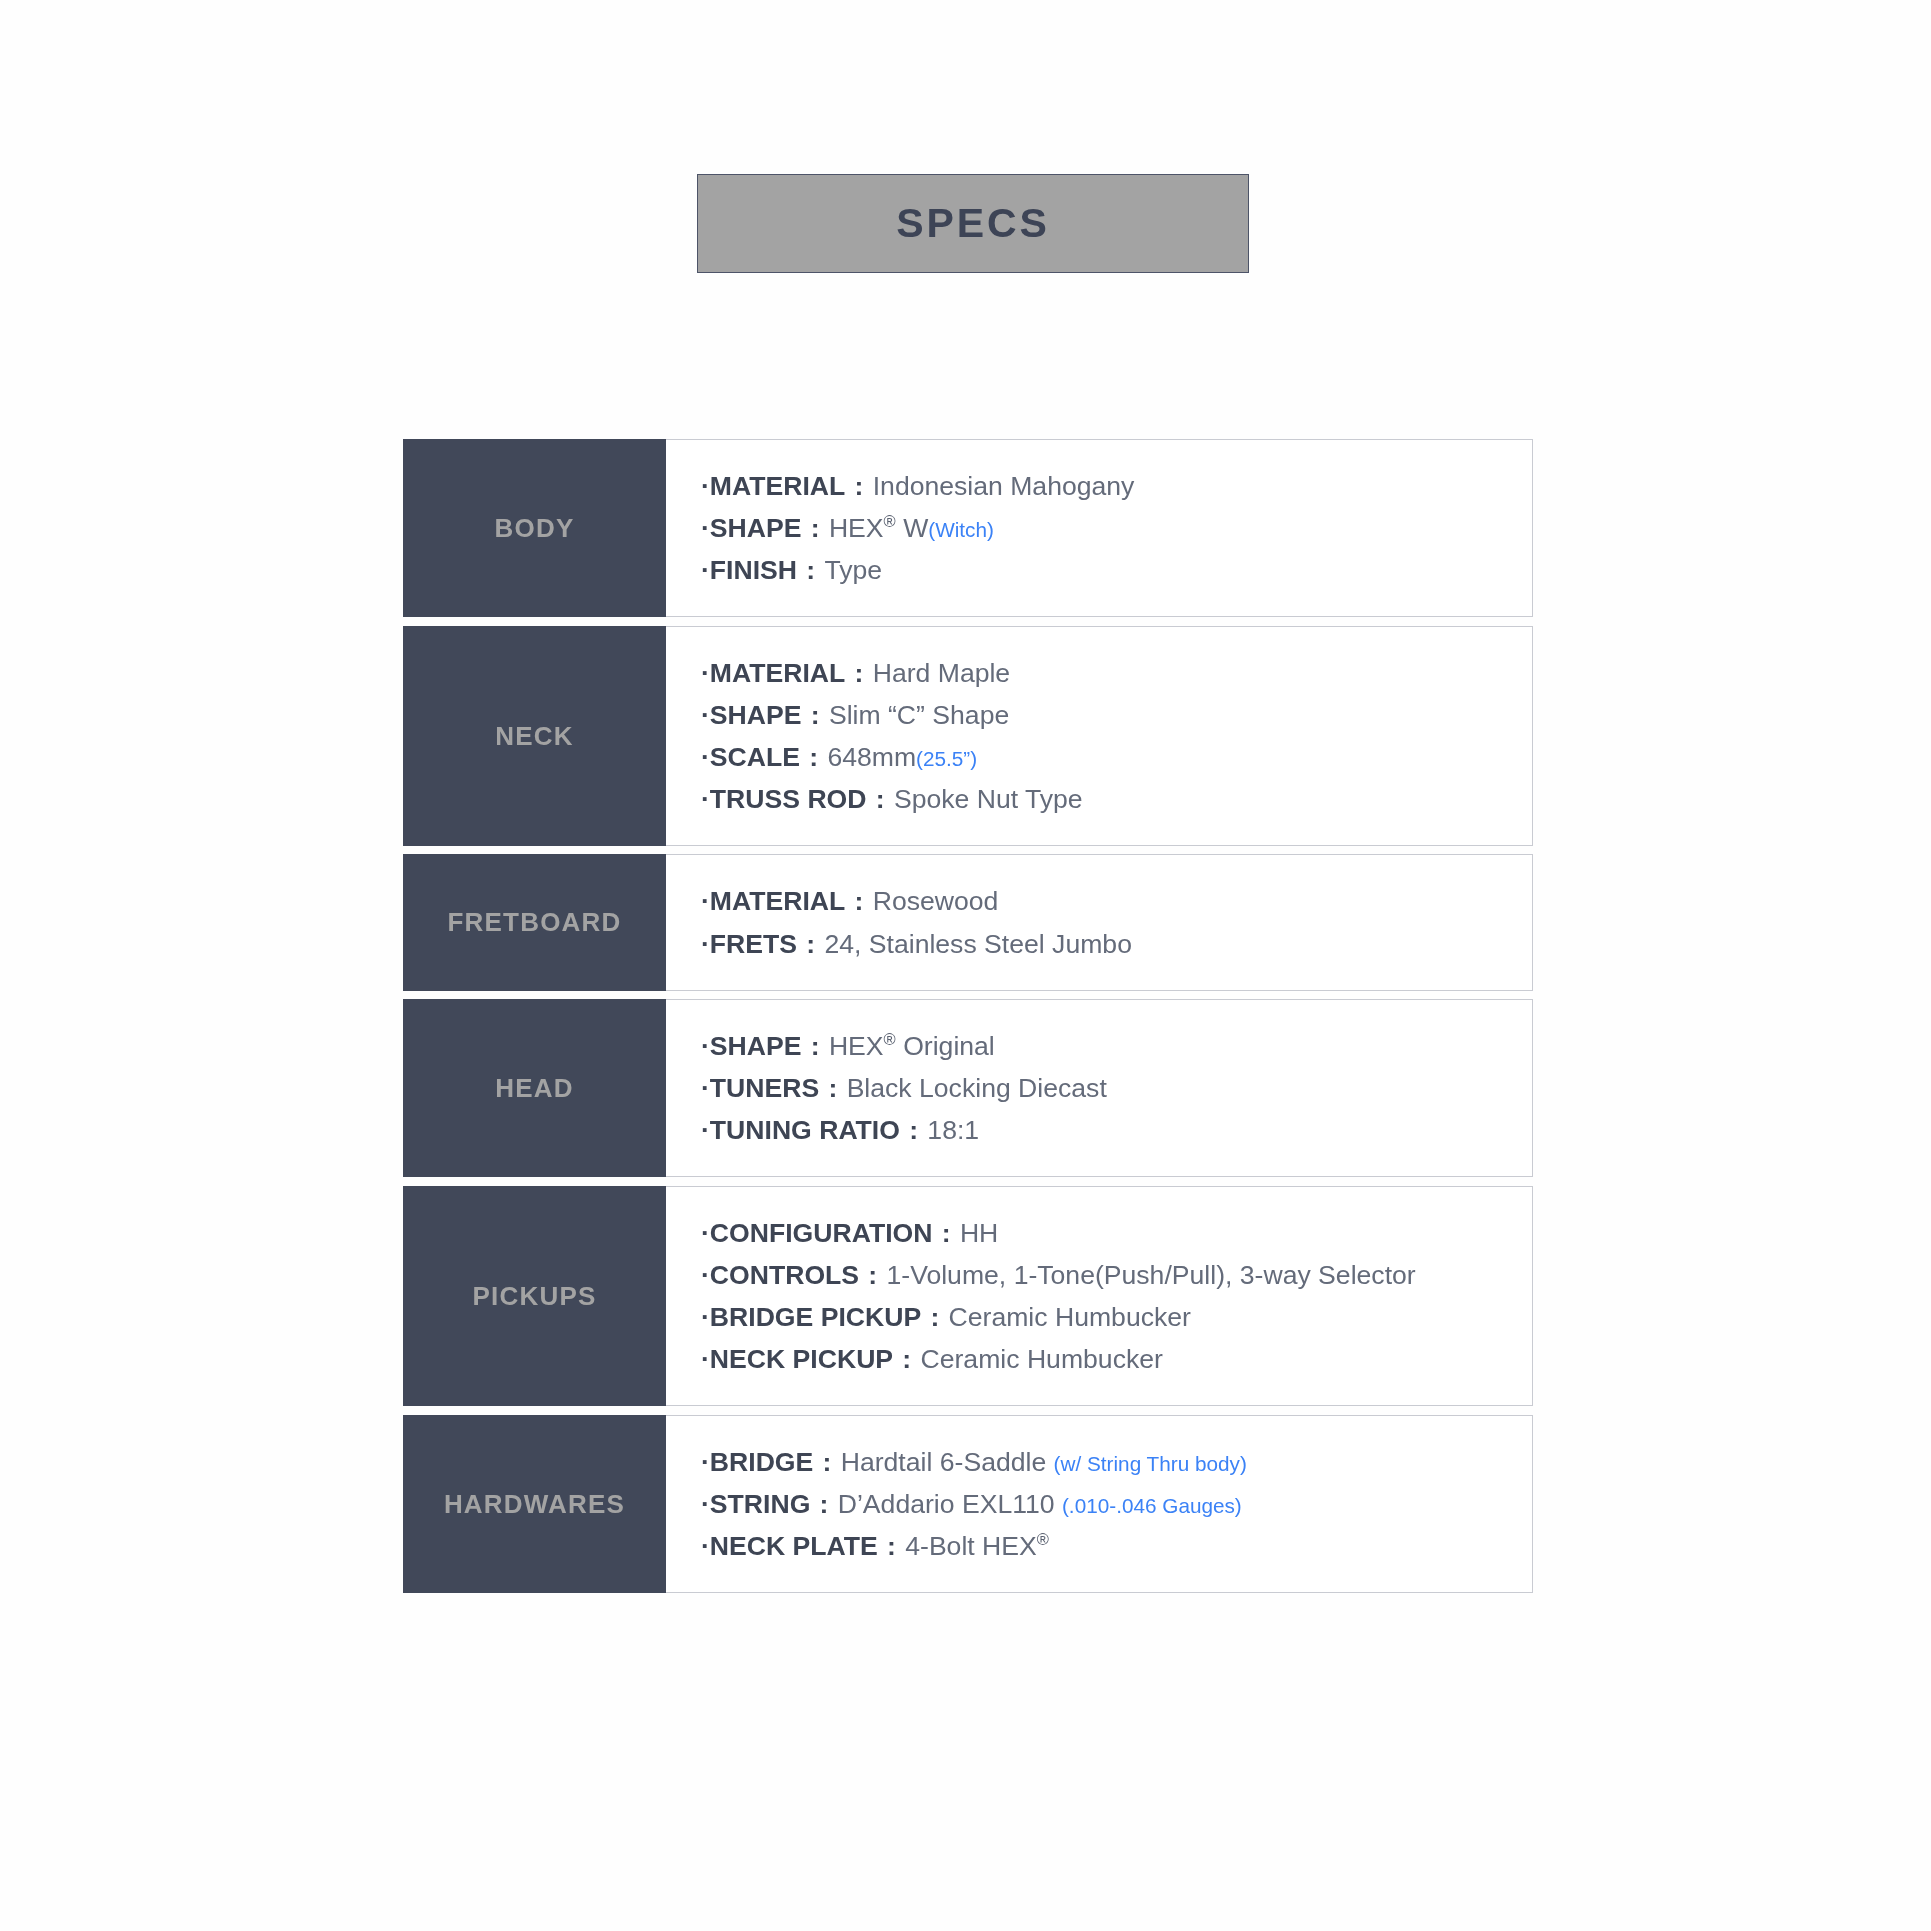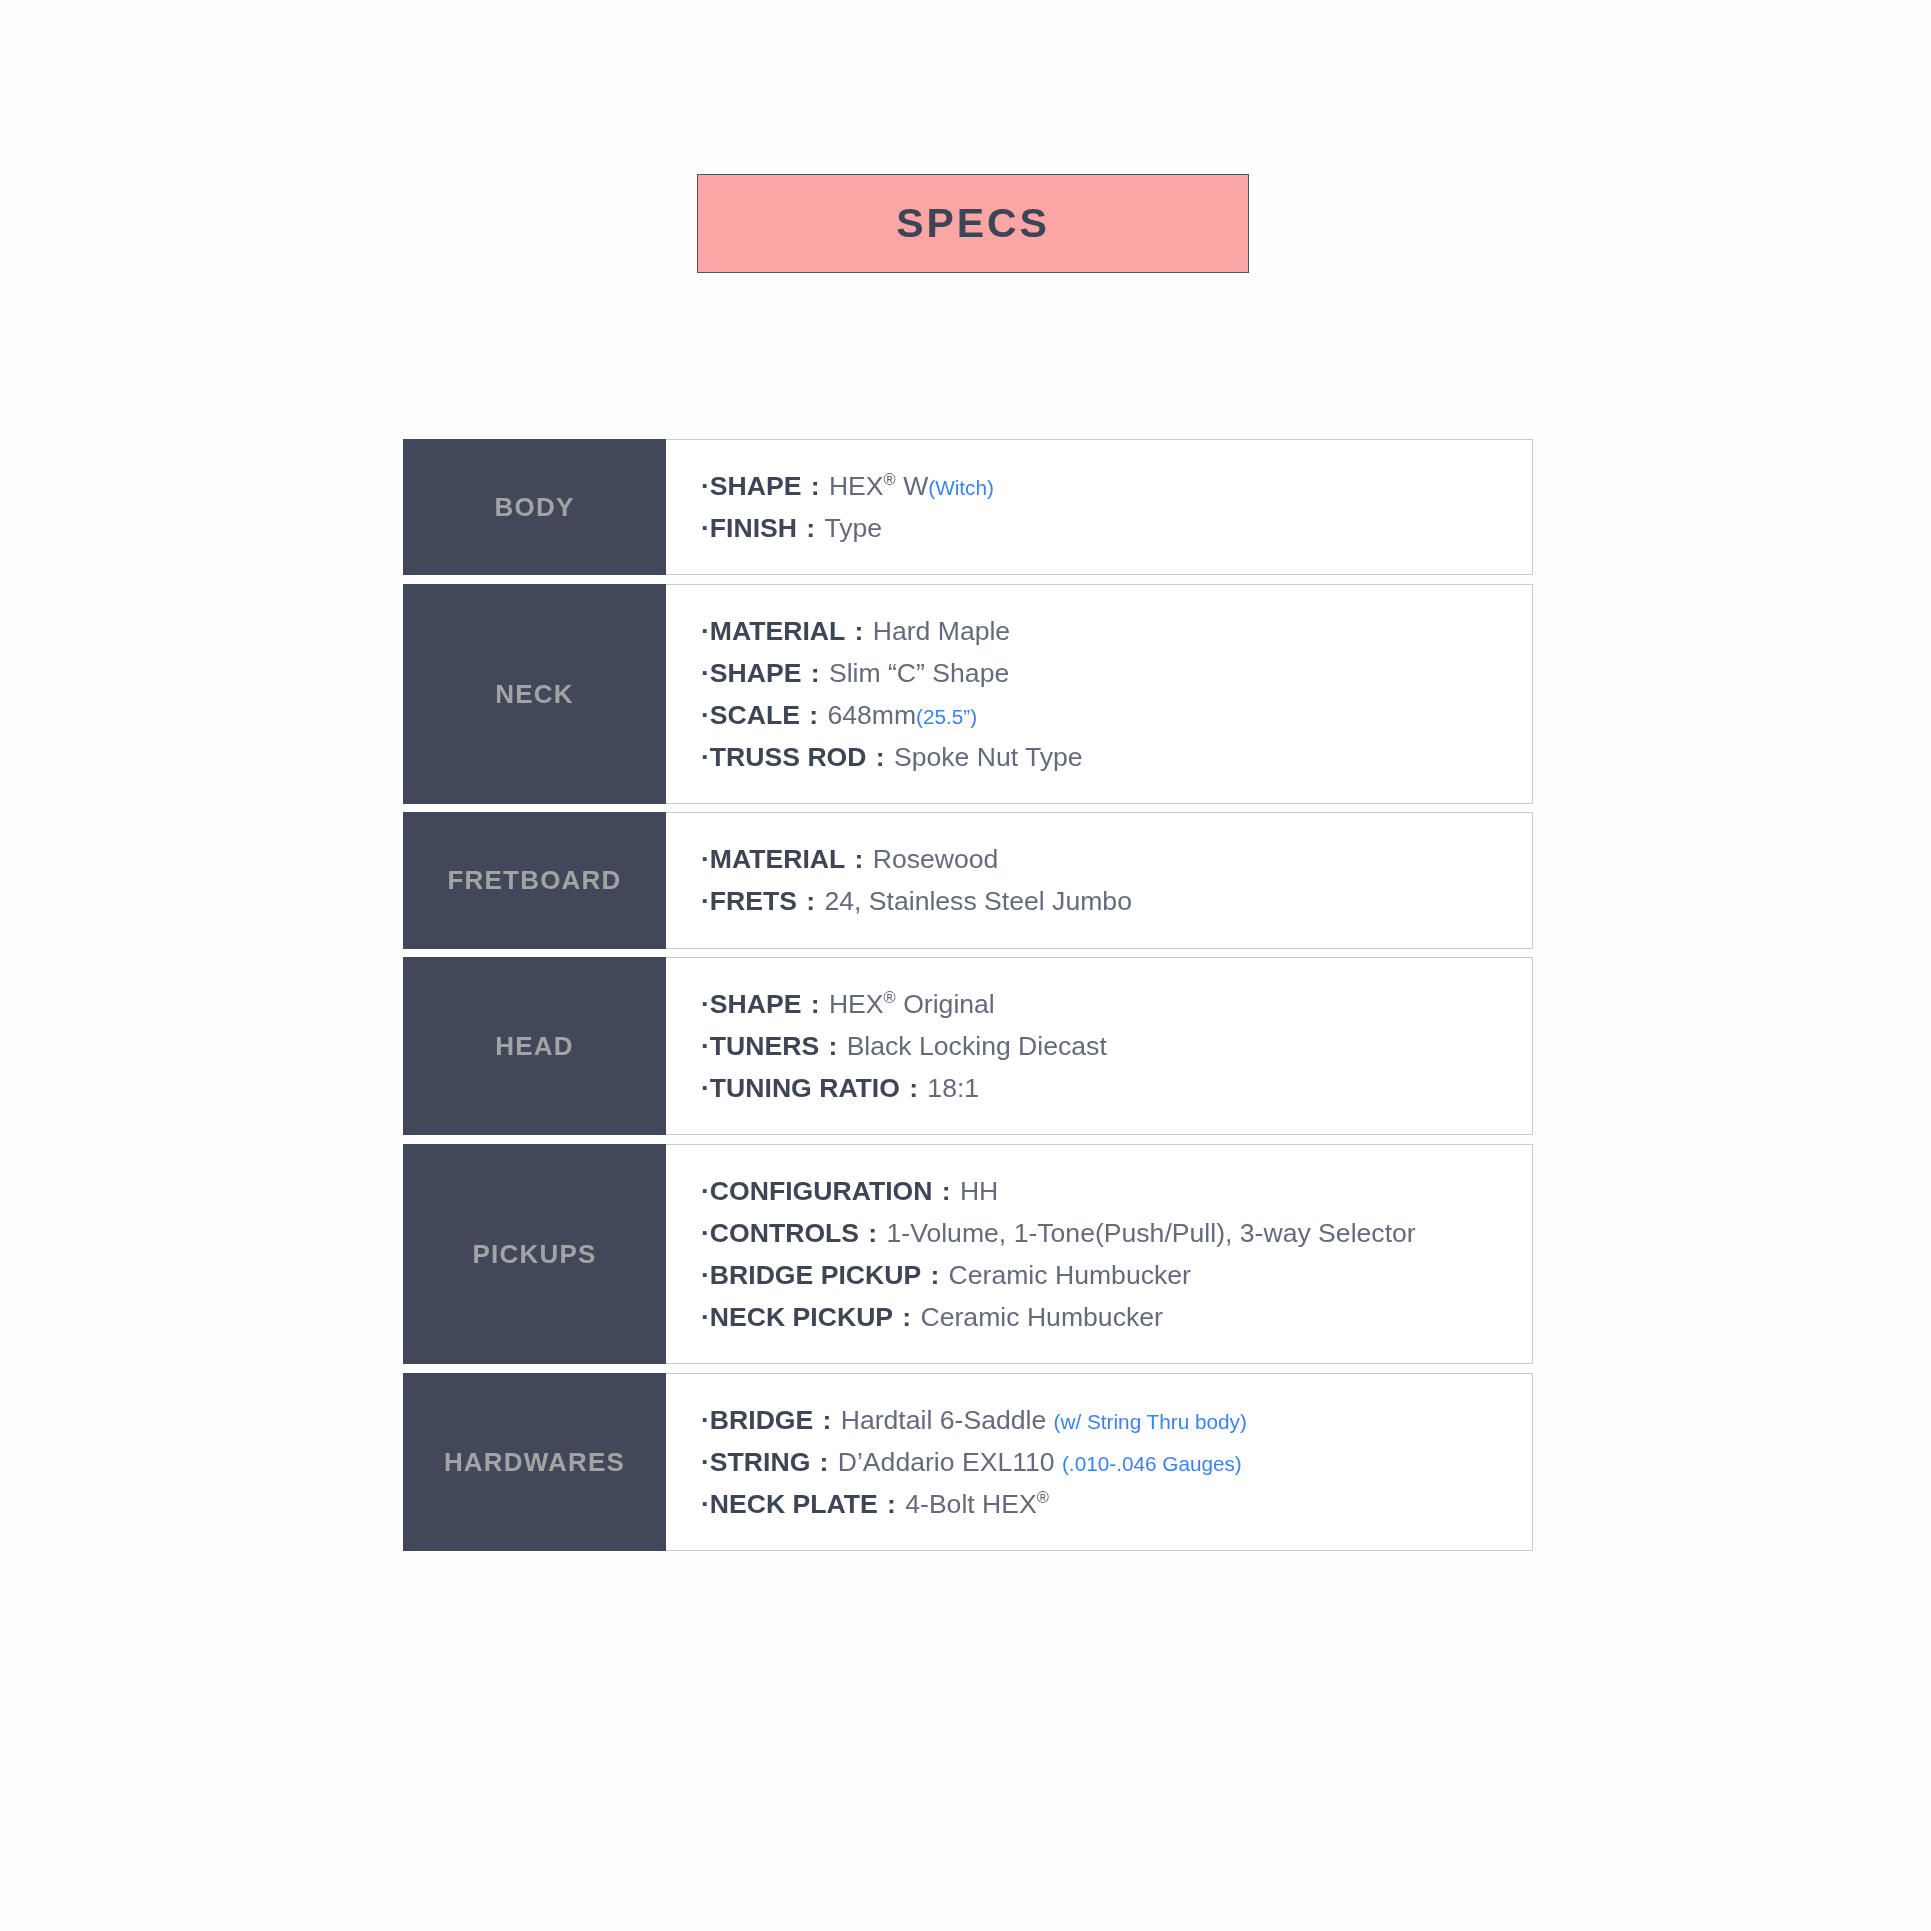--- a/index.html
+++ b/index.html
@@ -23,21 +23,21 @@
   }
 
   
   .title-wrap {
     position: absolute;
     left: 697px;
     top: 174px;
     width: 550px;
     height: 97px;
     border: 1.9px solid #4d5468;
-    background: #fca5a5;
+    background: #a3a3a3;
     display: flex;
     align-items: center;
     justify-content: center;
   }
   .title-text {
     font-size: 41px;
     font-weight: 700;
     letter-spacing: 2.9px;
     color: #3d4456;
   }
@@ -124,20 +124,21 @@
 <div class="page">
 
   <div class="title-wrap">
     <div class="title-text">SPECS</div>
   </div>
 
   <div class="spec-table">
       <div class="spec-row">
         <div class="spec-label">BODY</div>
         <div class="spec-content">
+          <div class="spec-line"><span class="dot">·</span><span class="key">MATERIAL</span><span class="sep"> : </span><span class="val">Indonesian Mahogany</span></div>
           <div class="spec-line"><span class="dot">·</span><span class="key">SHAPE</span><span class="sep"> : </span><span class="val">HEX</span><span class="sup">®</span><span class="val"> W</span><span class="small">(Witch)</span></div>
           <div class="spec-line"><span class="dot">·</span><span class="key">FINISH</span><span class="sep"> : </span><span class="val">Type</span></div>
         </div>
       </div>
       <div class="spec-row">
         <div class="spec-label">NECK</div>
         <div class="spec-content">
           <div class="spec-line"><span class="dot">·</span><span class="key">MATERIAL</span><span class="sep"> : </span><span class="val">Hard Maple</span></div>
           <div class="spec-line"><span class="dot">·</span><span class="key">SHAPE</span><span class="sep"> : </span><span class="val">Slim “C” Shape</span></div>
           <div class="spec-line"><span class="dot">·</span><span class="key">SCALE</span><span class="sep"> : </span><span class="val">648mm</span><span class="small">(25.5”)</span></div>

